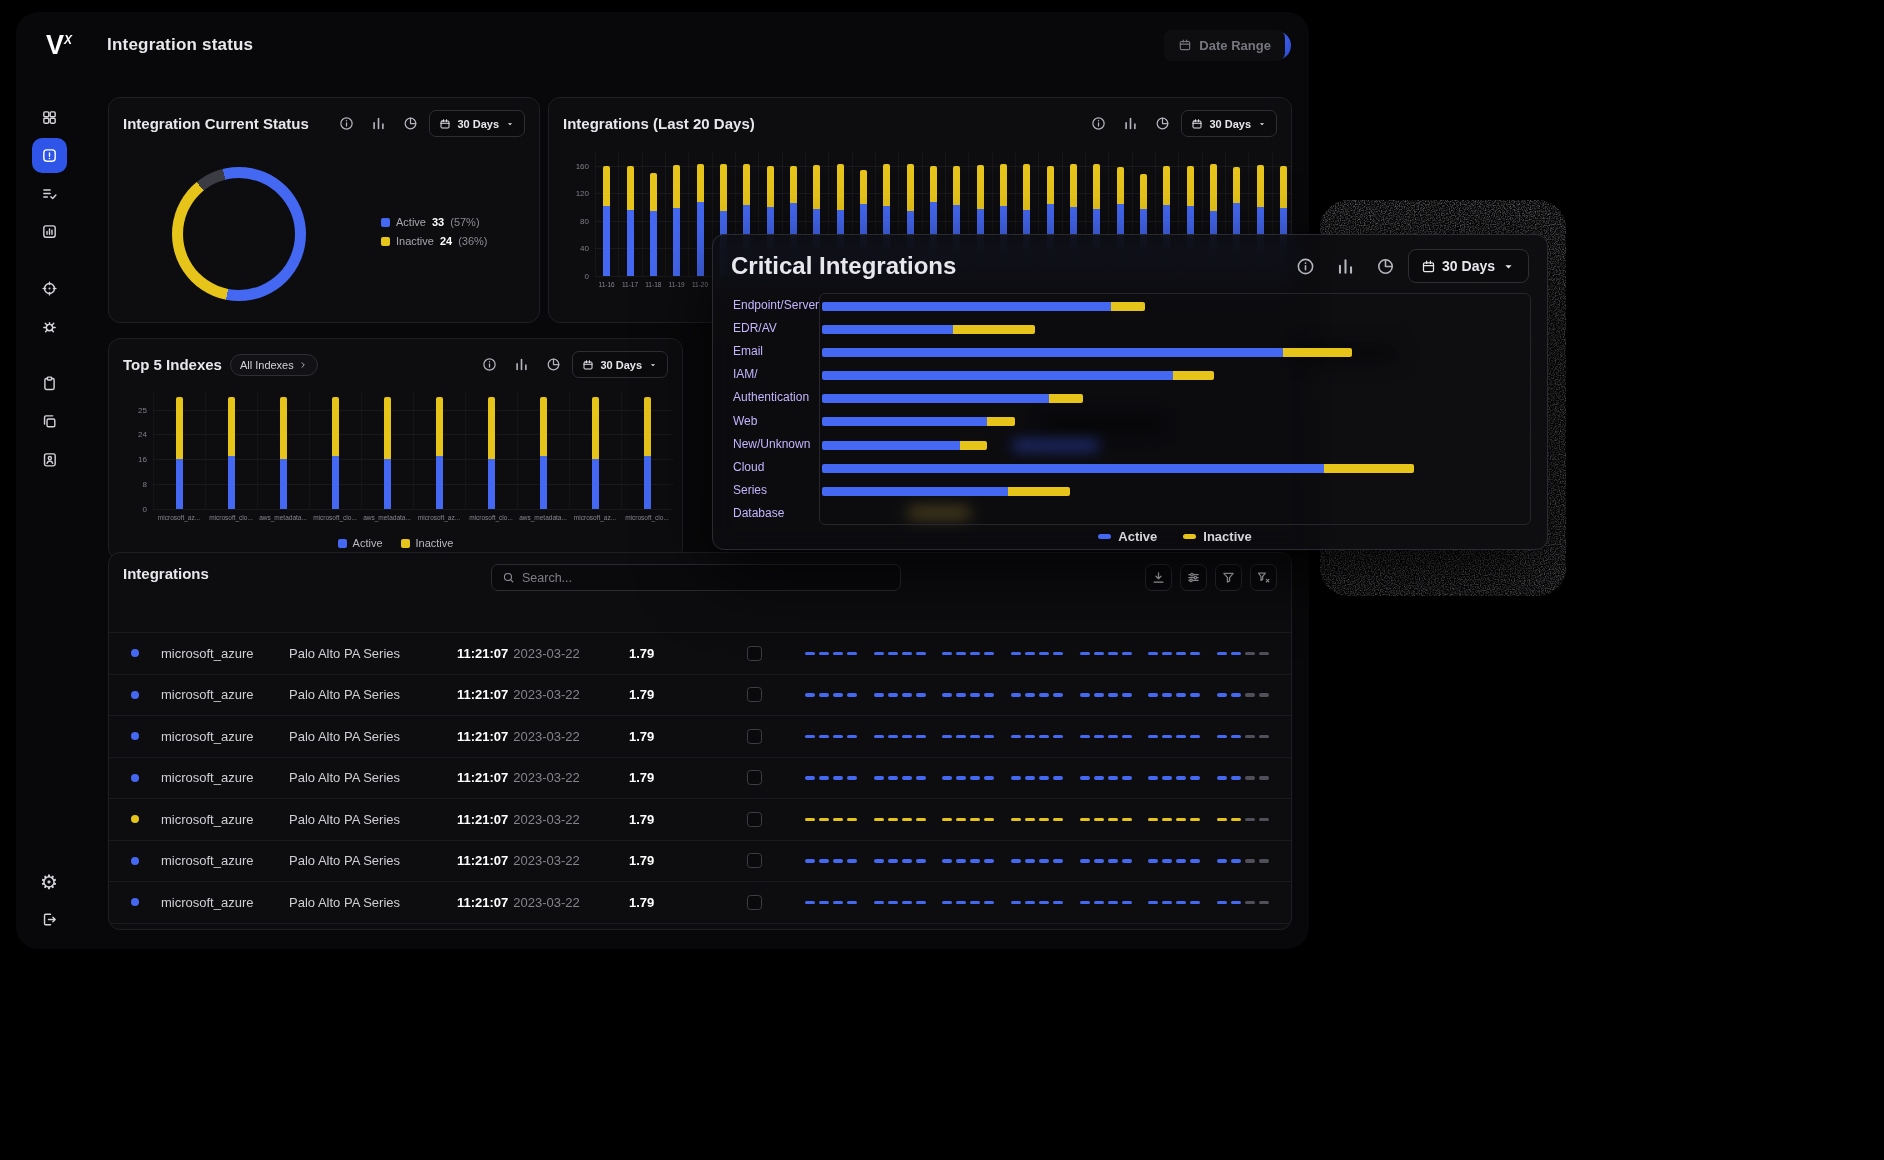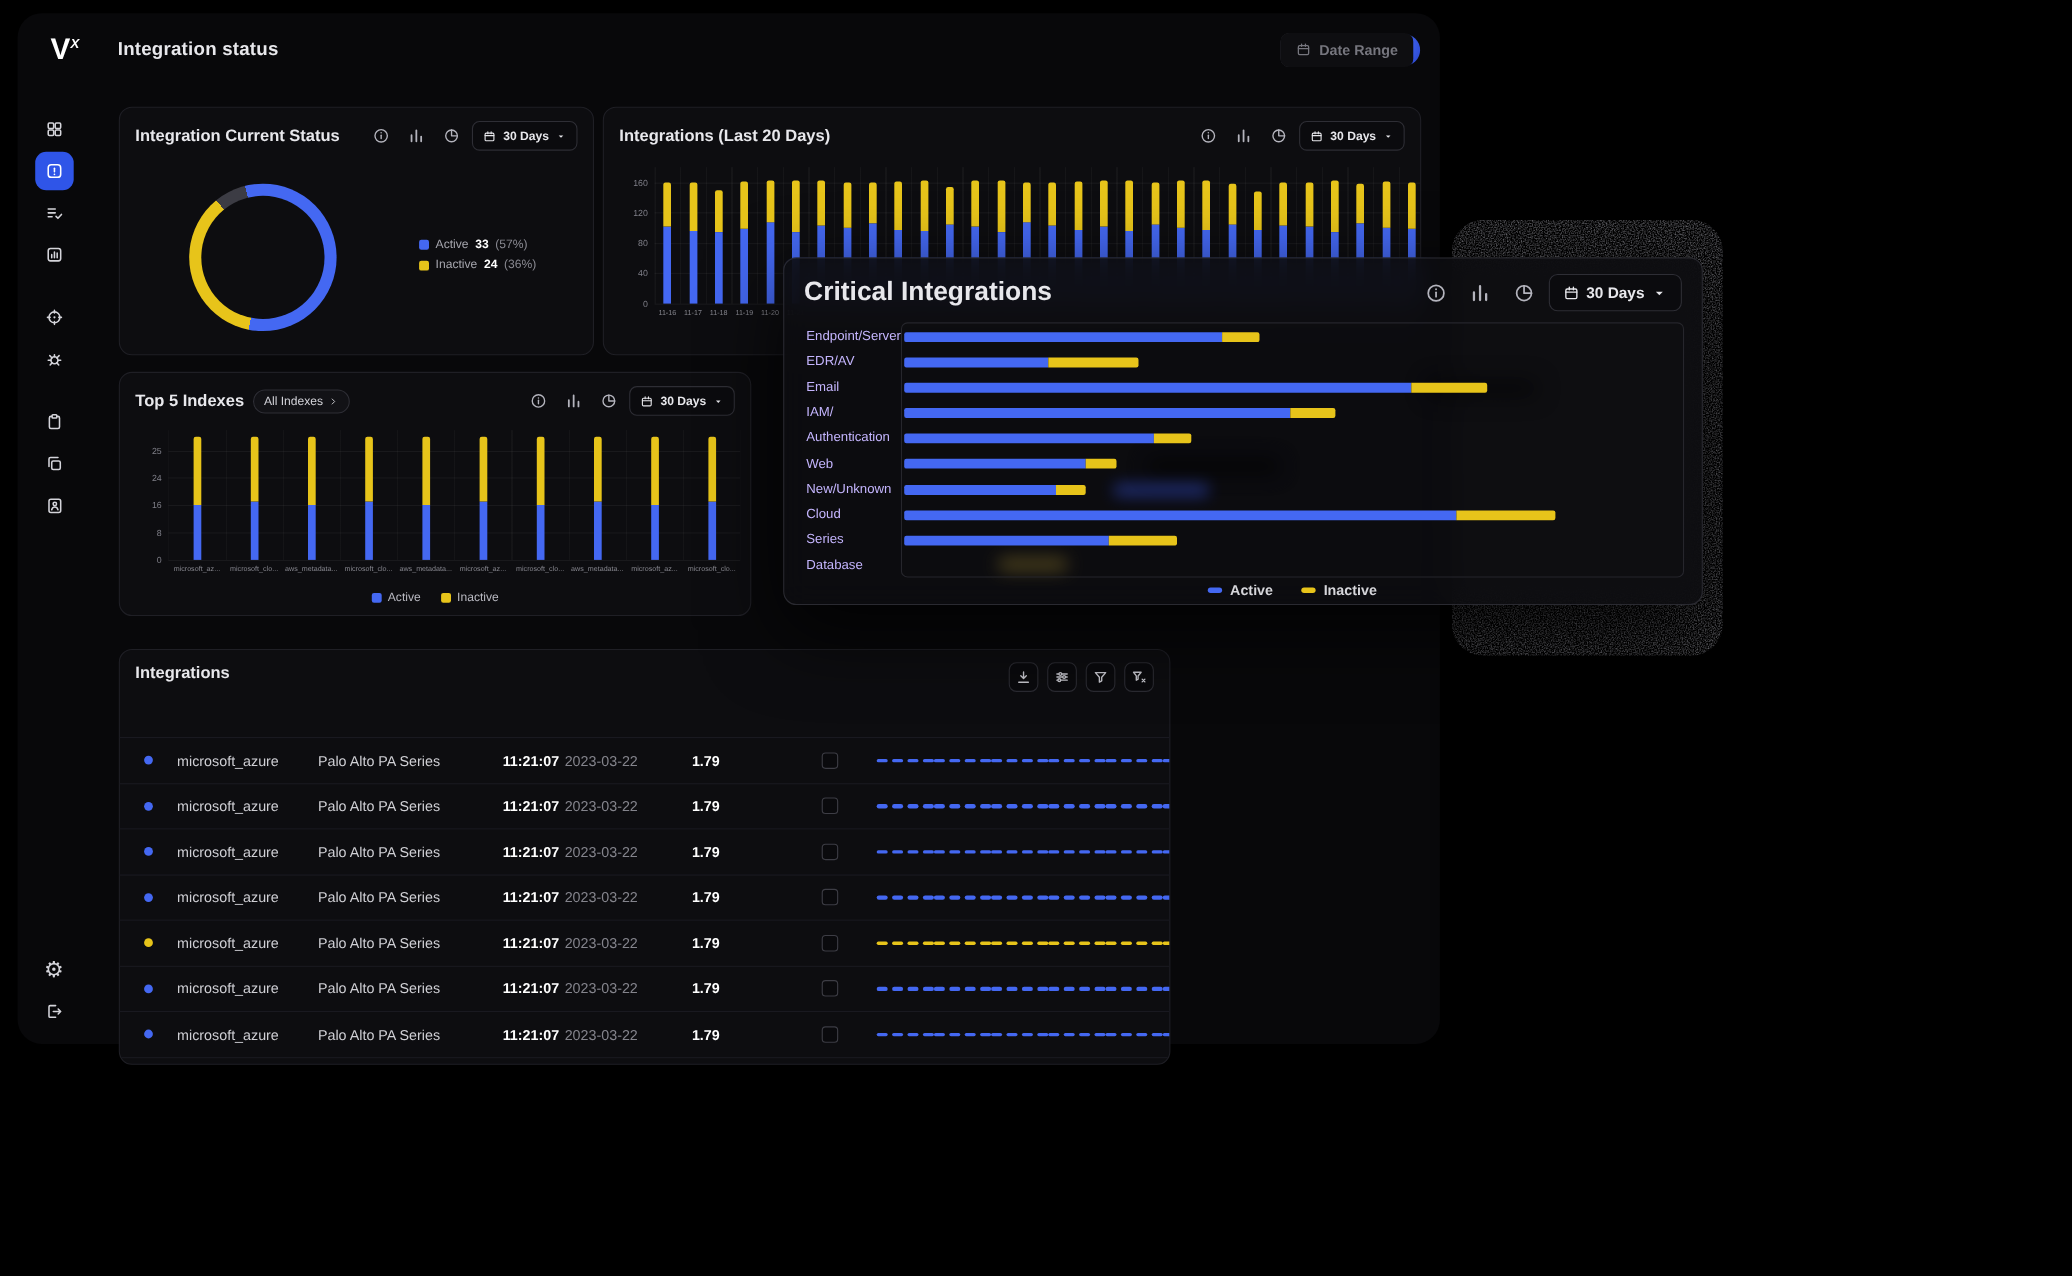--- a/index.html
+++ b/index.html
@@ -27,21 +27,21 @@
 .side-item.active{background:#2f55e8;color:#fff}
 .side-item .glyph{font-size:20px;line-height:1}
 .spacer{height:16px}
 .push{margin-top:auto}
 
 
 .panel{position:absolute;background:#0d0d10;border:1px solid #1f1f25;border-radius:12px;overflow:hidden;z-index:2}
 #p-current{left:108px;top:97px;width:432px;height:226px}
 #p-last30{left:548px;top:97px;width:744px;height:226px}
 #p-top10{left:108px;top:338px;width:575px;height:222px}
-#p-table{left:108px;top:590px;width:956px;height:378px}
+#p-table{left:108px;top:552px;width:1184px;height:378px}
 .p-head{display:flex;align-items:center;padding:12px 14px;gap:8px}
 .p-title{font-size:15px;font-weight:700}
 .tools{margin-left:auto;display:flex;align-items:center;gap:6px}
 .tool{width:26px;height:26px;display:flex;align-items:center;justify-content:center;cursor:pointer;color:#b4b4bd}
 .tool svg{width:15px;height:15px}
 .days-btn{display:flex;align-items:center;gap:6px;height:27px;padding:0 9px;border:1px solid #2e2e35;border-radius:7px;background:#0b0b0e;font-size:11px;font-weight:700;color:#e8e8ec;cursor:pointer;font-family:inherit}
 .days-btn .icon svg{width:12px;height:12px}
 .days-btn .caret svg{width:10px;height:10px}
 .badge{display:flex;align-items:center;gap:4px;height:22px;padding:0 9px;border:1px solid #2e2e35;border-radius:11px;background:#121216;font-size:11px;color:#d2d2d8;cursor:pointer}
 .badge svg{width:10px;height:10px}
@@ -645,20 +645,29 @@
         <span class="hsw i"></span>
         <span>Inactive</span>
       </div>
   </div>
 </section>
 
 <section class="panel" id="p-table">
   <div class="p-head">
     <div class="p-title">Integrations</div>
   </div>
+  <div class="search">
+    <span class="icon">
+        <svg viewBox="0 0 24 24" fill="none" stroke="currentColor" stroke-width="2" stroke-linecap="round" stroke-linejoin="round">
+          <circle cx="11" cy="11" r="6.5"></circle>
+          <path d="M15.8 15.8L20 20"></path>
+        </svg>
+      </span>
+    <input type="text" placeholder="Search..." style="">
+  </div>
   <div class="tbl-tools">
     <button class="tool-btn">
         <svg viewBox="0 0 24 24" fill="none" stroke="currentColor" stroke-width="2" stroke-linecap="round" stroke-linejoin="round">
           <path d="M12 4.5V14m0 0l-4-4m4 4l4-4M5 19.5h14"></path>
         </svg>
       </button>
     <button class="tool-btn">
         <svg viewBox="0 0 24 24" fill="none" stroke="currentColor" stroke-width="2" stroke-linecap="round" stroke-linejoin="round">
           <path d="M4.5 7.5h15M4.5 12h15M4.5 16.5h15"></path>
           <circle cx="9.5" cy="7.5" r="2" fill="#0a0a0d"></circle>

